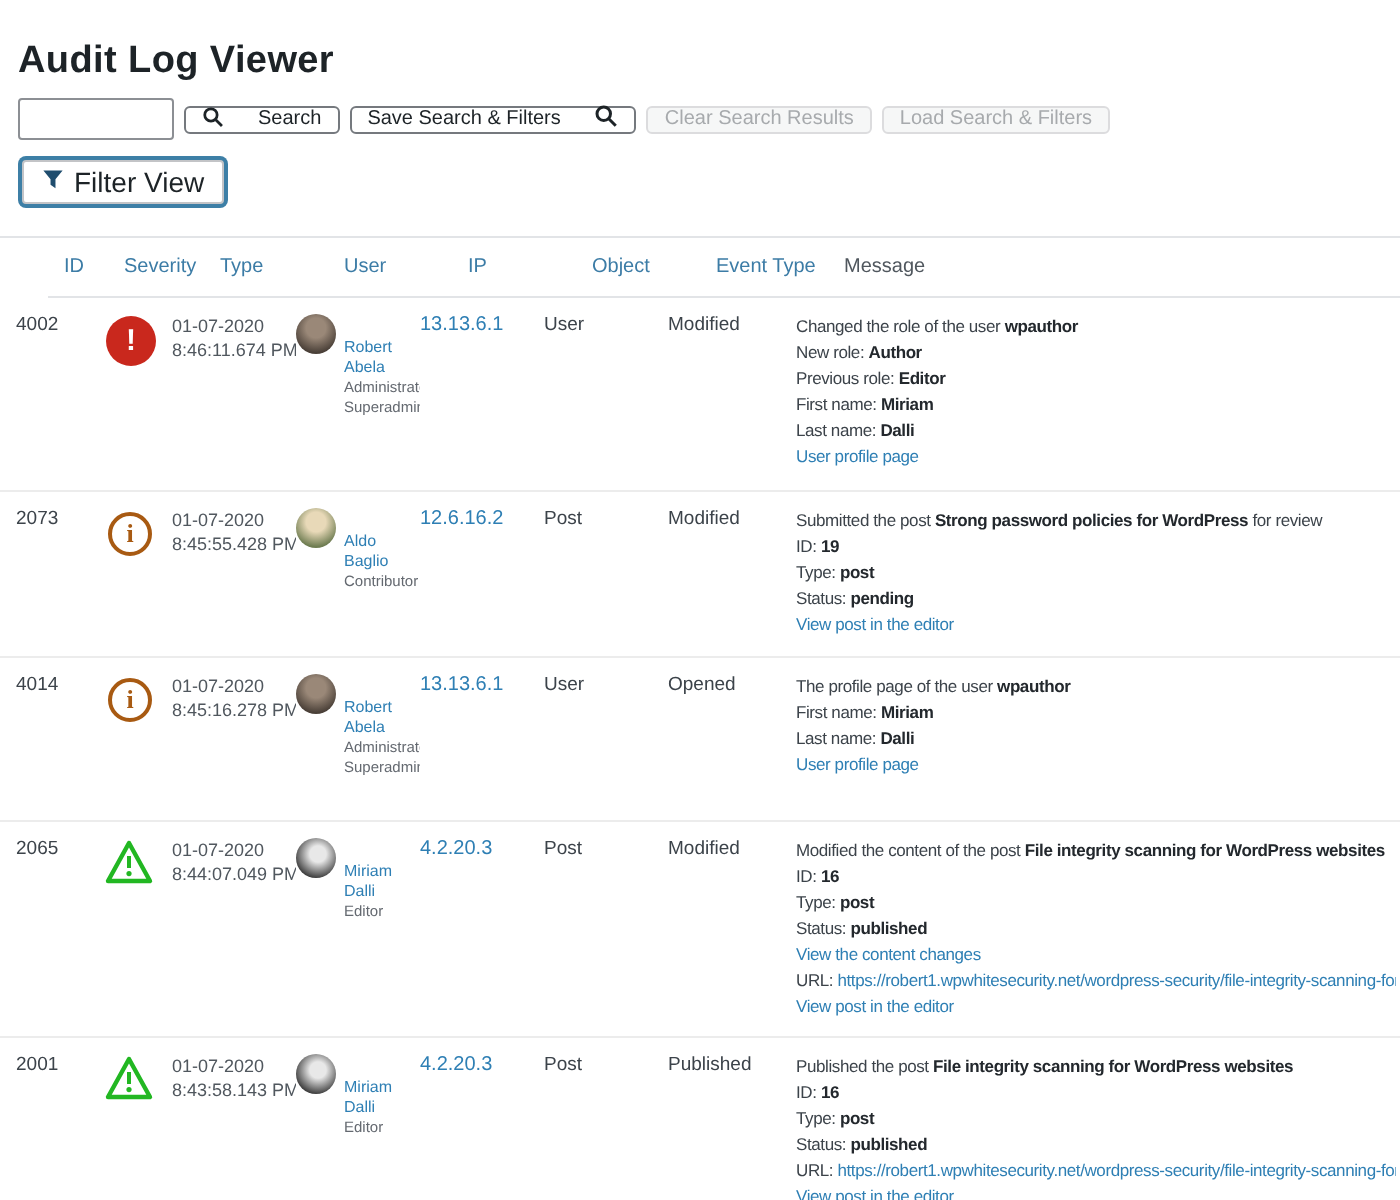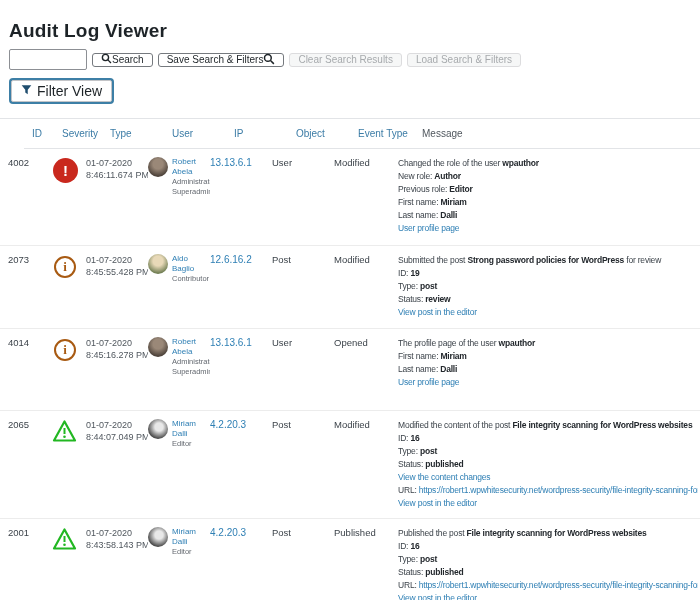--- a/index.html
+++ b/index.html
@@ -4,21 +4,21 @@
 <style>
   * { margin:0; padding:0; box-sizing:border-box; }
   html,body { width:700px; height:600px; overflow:hidden; background:#fff;
     font-family:"Liberation Sans", sans-serif; color:#3c434a; }
   .wrap { width:700px; height:600px; position:relative; background:#fff; }
 
   
   .page-title { font-size:19px; font-weight:700; color:#1d2327; padding:9px 0 0 9px; letter-spacing:0.2px;margin-top:11px; }
   .toolbar { display:flex; align-items:center; gap:5px; padding:7px 0 0 9px; }
   .search-input { width:78px; height:21px; border:1px solid #8c8f94; border-radius:2px; font-size:10px; padding:0 4px; background:#fff; }
-  .btn { display:inline-flex; align-items:center; gap:0; height:14px; padding:0 8px;
+  .btn { display:inline-flex; align-items:center; gap:17px; height:14px; padding:0 8px;
     background:#fff; border:1px solid #75797e; border-radius:3px; font-size:10px; color:#1d2327; cursor:pointer; white-space:nowrap; }
   .btn svg { flex:0 0 auto; }
   .btn.disabled { background:#f6f7f7; border-color:#dcdcde; color:#a7aaad; cursor:default; }
   .filter-row { padding:8px 0 0 9px; }
   .btn-filter { display:inline-flex; align-items:center; gap:5px; height:22px; padding:0 9px;
     background:#fff; border:1px solid #c3c4c7; border-radius:2px; font-size:14px; color:#1d2327;
     box-shadow:0 0 0 2px #3d7fa6; margin:2px; cursor:pointer; }
 
   
   .table { margin-top:14px; border-top:1px solid #e2e4e7; }
@@ -42,21 +42,21 @@
   .sev-notice { display:inline-block; margin-left:14px; }
 
   .c-date div { font-size:9px; color:#50575e; white-space:nowrap; line-height:12px; }
 
   .c-user { display:flex; gap:4px; }
   .avatar { flex:0 0 auto; width:20px; height:20px; border-radius:50%; }
   .av-robert { background:radial-gradient(circle at 50% 35%, #9a8878 0 30%, #4a4038 75%); }
   .av-aldo   { background:radial-gradient(circle at 50% 35%, #e8d9b8 0 30%, #6f7d52 75%); }
   .av-miriam { background:radial-gradient(circle at 55% 40%, #e8e8e8 0 25%, #3a3a3a 75%); }
   .uinfo { min-width:0; }
-  .ulink { display:block; font-size:8px; color:var(--link); text-decoration:none; line-height:10px; cursor:pointer; }
+  .ulink { display:block; font-size:8px; color:var(--link); text-decoration:none; line-height:10px; cursor:pointer;margin-top:12px; }
   .urole { font-size:7.5px; color:#646970; line-height:9.5px; }
 
   .iplink { font-size:10px; color:var(--link); text-decoration:none; cursor:pointer; }
 
   .c-msg { font-size:8.5px; letter-spacing:-0.2px; color:#3c434a; padding-right:2px; }
   .msg-line { white-space:nowrap; overflow:hidden; line-height:13px; }
   .msg-line strong { color:#23282d; }
   .mlink { color:var(--link); text-decoration:none; cursor:pointer;margin-top:12px; }
 </style>
 </head>
@@ -153,21 +153,21 @@
               <div class="urole">Contributor</div>
             </span>
           </div>
           <div class="cell c-ip"><a class="iplink">12.6.16.2</a></div>
           <div class="cell c-obj">Post</div>
           <div class="cell c-et">Modified</div>
           <div class="cell c-msg">
             <div class="msg-line">Submitted the post <strong>Strong password policies for WordPress</strong> for review</div>
             <div class="msg-line">ID: <strong>19</strong></div>
             <div class="msg-line">Type: <strong>post</strong></div>
-            <div class="msg-line">Status: <strong>review</strong></div>
+            <div class="msg-line">Status: <strong>pending</strong></div>
             <div class="msg-line"><a class="mlink">View post in the editor</a></div>
           </div>
         </div>
         <div class="trow">
           <div class="cell c-id">4014</div>
           <div class="cell c-sev"><span class="sev-info">i</span></div>
           <div class="cell c-date">
             <div>01-07-2020</div>
             <div>8:45:16.278 PM</div>
           </div>

